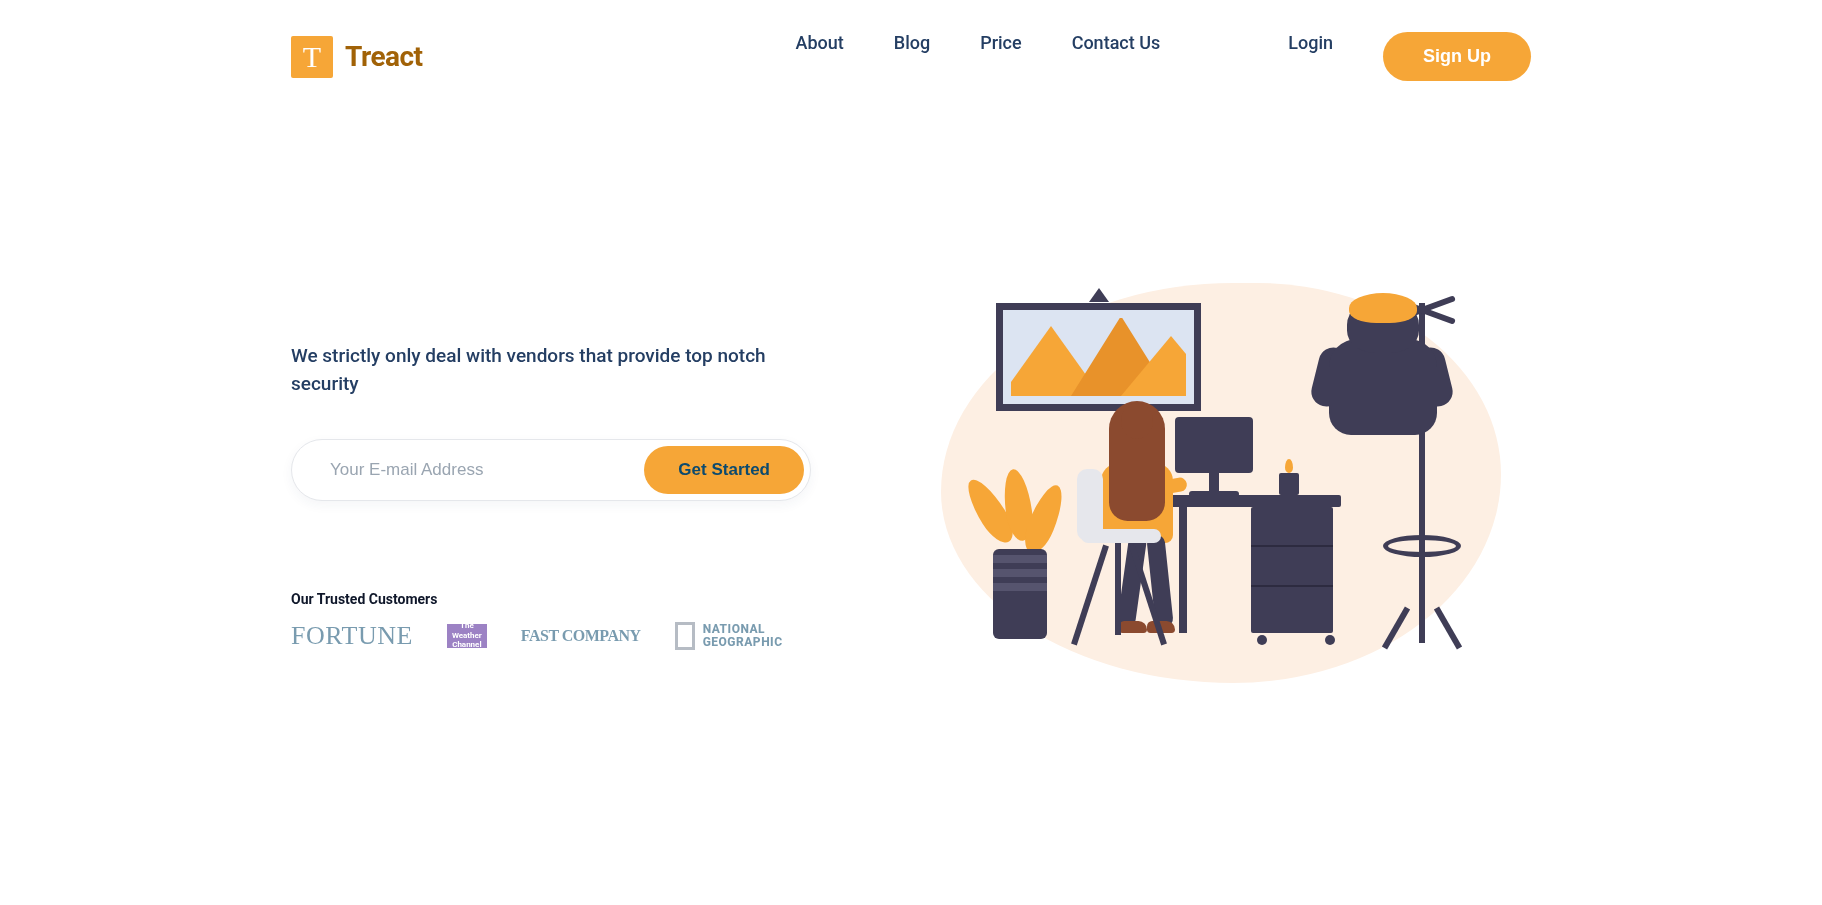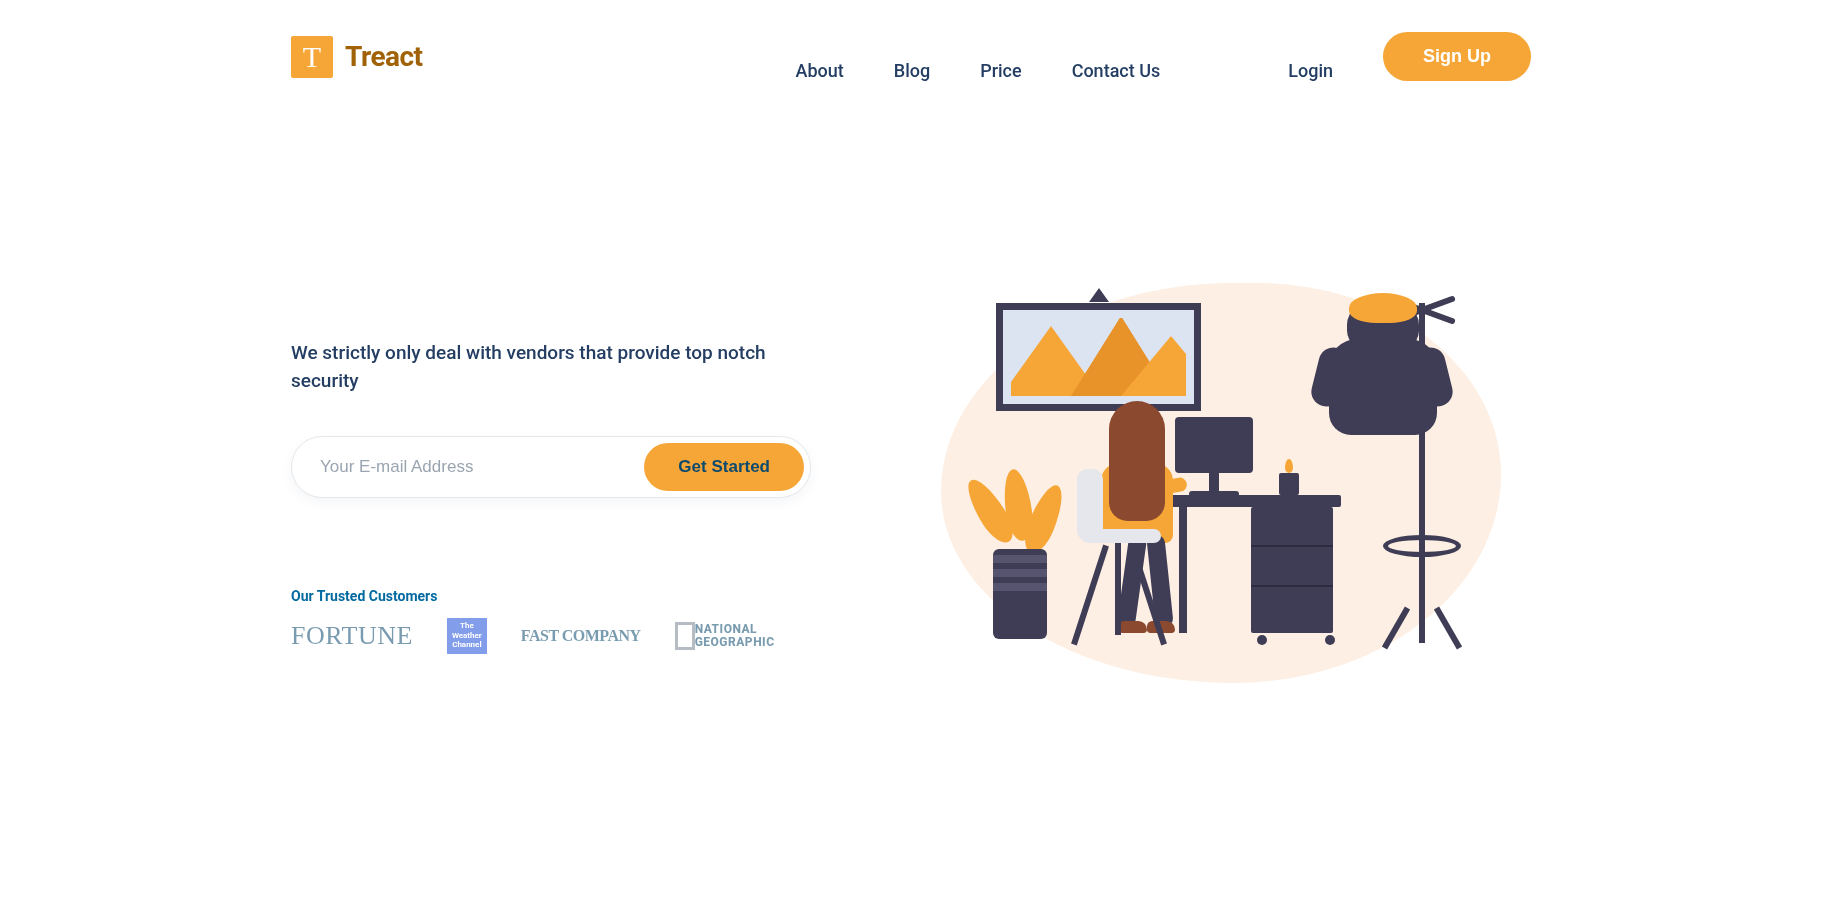--- a/index.html
+++ b/index.html
@@ -41,21 +41,21 @@
   border-radius: 2px;
 }
 .brand {
   font-size: 28px;
   font-weight: 700;
   color: #a16207;
   letter-spacing: -0.5px;
 }
 .nav {
   display: flex;
-  align-items: flex-end;
+  align-items: flex-start;
   gap: 50px;
   margin-left: 28px;
 }
 .nav a {
   color: #243E63;
   text-decoration: none;
   font-size: 18px;
   font-weight: 500;
   cursor: pointer;
 }
@@ -110,60 +110,61 @@
   box-shadow: 0 4px 12px rgba(36,62,99,0.05);
 }
 .email-form input {
   flex: 1;
   border: none;
   outline: none;
   font-size: 17px;
   color: #243E63;
   background: transparent;
   padding: 12px 4px;
+  margin-left: 10px;
 }
 .email-form input::placeholder { color: #9aa5b1; }
 .email-form button {
   background: #F6A637;
   color: #0c4a6e;
   border: none;
   border-radius: 999px;
   padding: 14px 34px;
   font-size: 17px;
   font-weight: 700;
   cursor: pointer;
 }
 .trusted {
   margin-top: 90px;
 }
 .trusted-label {
   font-size: 14px;
-  color: #0369a1;
+  color: #0f172a;
   font-weight: 700;
   margin-bottom: 14px;
 }
 .tlogos {
   display: flex;
   align-items: center;
   gap: 34px;
   opacity: 0.55;
 }
 .tlogo {
   color: #0c4a6e;
   display: flex;
   align-items: center;
 }
 .fortune { font-family: Georgia, serif; font-size: 26px; letter-spacing: 0.5px; font-weight: 500; }
 .weather {
-  width: 40px; height: 36px; background: #1d4ed8;
+  width: 40px; height: 24px; background: #4c1d95;
   display: flex; flex-direction: column; align-items: center; justify-content: center;
   color: #fff; font-size: 8px; line-height: 1.2; text-align: center; font-weight: 700;
 }
 .fastco { font-family: Georgia, serif; font-size: 16px; font-weight: 600; letter-spacing: -0.5px; }
-.natgeo { display: flex; align-items: center; gap: 0; }
+.natgeo { display: flex; align-items: center; gap: 8px; }
 .natgeo-rect { width: 20px; height: 28px; border: 3px solid #7b8794; }
 .natgeo-text { font-size: 12px; font-weight: 800; line-height: 1.05; letter-spacing: 0.5px; }
 
 .hero-right {
   flex: 0 0 50%;
   position: relative;
   height: 440px;
   display: flex;
   align-items: center;
   justify-content: center;

